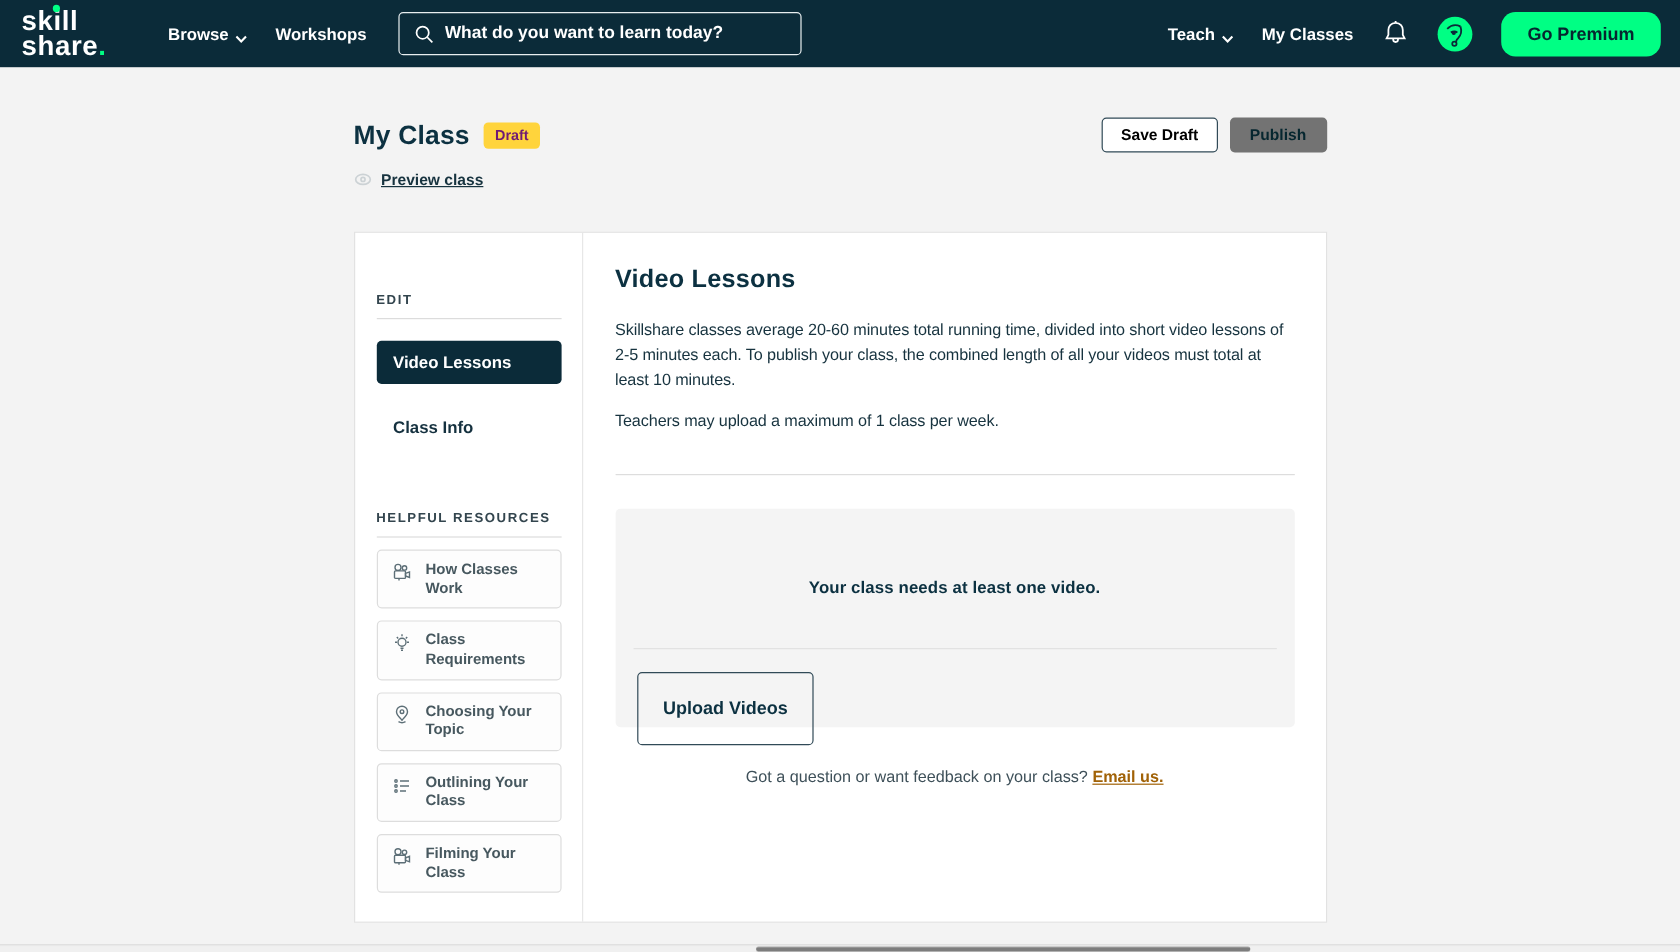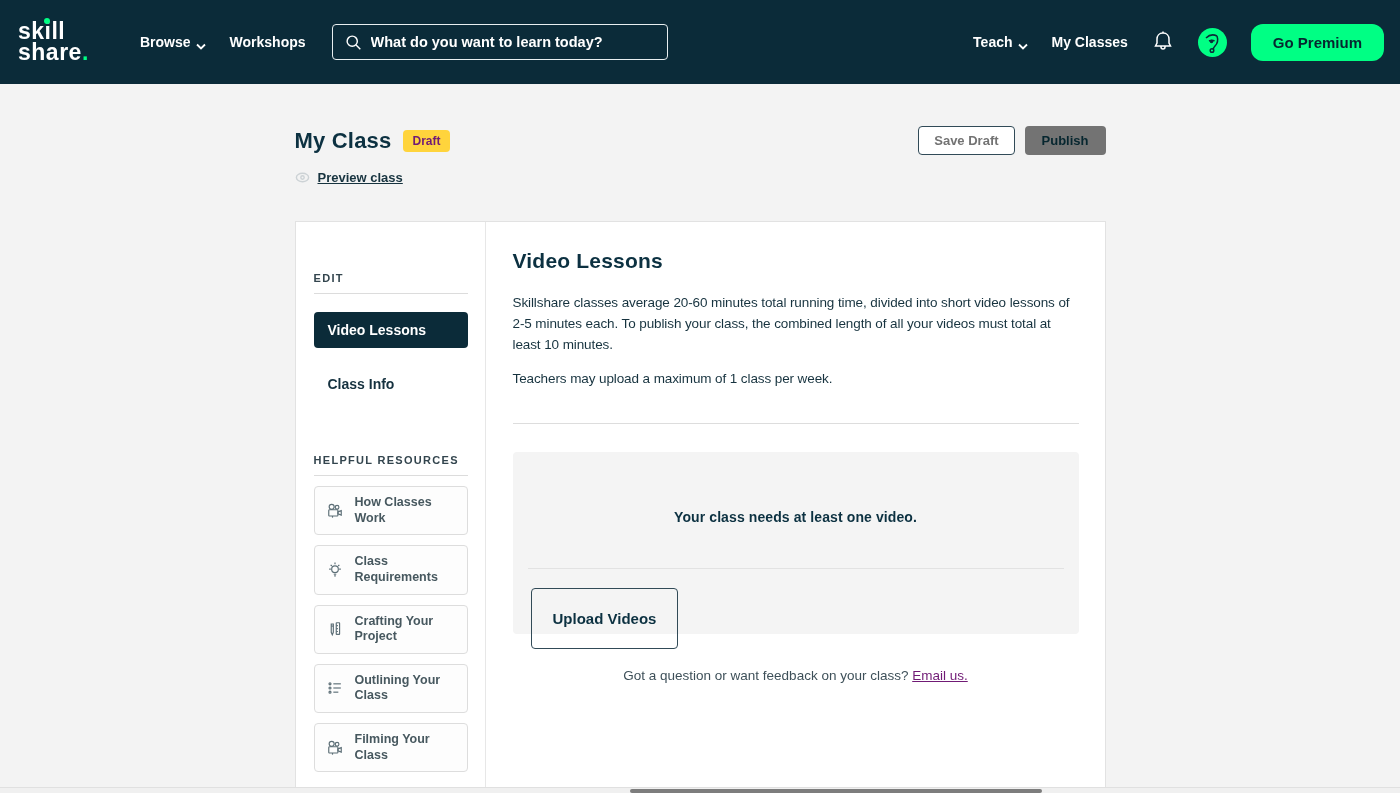--- a/index.html
+++ b/index.html
@@ -1,20 +1,20 @@
 <!DOCTYPE html>
 <html><head>
 <meta charset="utf-8">
 <style>
   * { margin:0; padding:0; box-sizing:border-box; }
   html,body { width:1400px; height:793px; overflow:hidden; background:#f3f3f3;
     font-family:"Liberation Sans", sans-serif; color:#15313f; }
 
   
-  .topnav { position:relative; height:84px; background:#0b2b39; display:flex; align-items:center; padding:0 16px 0 18px; }
+  .topnav { position:relative; height:56px; background:#0b2b39; display:flex; align-items:center; padding:0 16px 0 18px; }
   .logo { position:relative; width:96px; line-height:0.92; cursor:pointer; margin-right:26px; }
   .logo-line { display:block; color:#ffffff; font-size:23px; font-weight:800; letter-spacing:0.5px; }
   .logo-dot-i { position:absolute; left:26px; top:-3px; width:6px; height:6px; border-radius:50%; background:#00ff84; }
   .logo-dot-end { color:#00ff84; }
   .nav-link { color:#ffffff; font-size:14px; font-weight:700; text-decoration:none; display:inline-flex; align-items:flex-end; gap:5px; cursor:pointer; }
   .nav-left { display:flex; align-items:center; gap:24px; margin-right:26px; }
   .chev { width:10px; height:7px; stroke:#ffffff; stroke-width:1.8; fill:none; }
   .search { display:flex; align-items:center; gap:9px; width:336px; height:36px; border:1px solid #e8eef0; border-radius:4px; padding:0 12px; }
   .search svg { width:17px; height:17px; stroke:#ffffff; stroke-width:1.7; fill:none; flex:0 0 auto; }
   .search input { background:transparent; border:none; outline:none; color:#14b8a6; font-size:14.5px; font-weight:600; width:100%; font-family:"Liberation Sans", sans-serif; }
@@ -25,49 +25,49 @@
   .avatar svg { width:29px; height:29px; stroke:#0b2b39; stroke-width:1.5; fill:none; }
   .btn-premium { background:#00ff84; color:#06262f; border:none; border-radius:12px; font-size:15px; font-weight:800; padding:10px 22px; cursor:pointer; font-family:"Liberation Sans", sans-serif; }
 
   
   .page { width:811px; margin:0 auto; }
   .page-header { margin-top:42px; display:flex; align-items:center; }
   .title-row { display:flex; align-items:center; gap:12px; }
   .page-title { font-size:22px; font-weight:700; color:#0c3141; letter-spacing:0.2px; }
   .badge { background:#ffd43c; color:#701a75; font-size:12px; font-weight:800; padding:4px 9px; border-radius:4px; }
   .header-actions { margin-left:auto; display:flex; gap:10px; }
-  .btn-outline { background:#ffffff; border:1.5px solid #314a57; border-radius:4px; color:#737373; font-size:13px; font-weight:800; padding:6px 15px; cursor:pointer; font-family:"Liberation Sans", sans-serif;text-align:right; }
+  .btn-outline { background:#ffffff; border:1.5px solid #314a57; border-radius:4px; color:#000000; font-size:13px; font-weight:800; padding:6px 15px; cursor:pointer; font-family:"Liberation Sans", sans-serif;text-align:right; }
   .btn-green { background:#737373; border:none; border-radius:4px; color:#06262f; font-size:13px; font-weight:800; padding:7px 17px; cursor:pointer; font-family:"Liberation Sans", sans-serif; }
   .preview-row { margin-top:15px; display:flex; align-items:center; gap:8px; }
   .preview-row svg { width:15px; height:11px; stroke:#ccd2d5; stroke-width:1.5; fill:none; }
   .preview-link { color:#17333f; font-size:13px; font-weight:600; text-decoration:underline; cursor:pointer; }
 
   
   .card { margin-top:36px; background:#ffffff; border:1px solid #e2e2e2; display:flex; min-height:576px; }
   .sidebar { width:190px; flex:0 0 190px; border-right:1px solid #e7e7e7; padding:50px 17px 20px 18px; }
   .side-heading { font-size:11px; font-weight:800; letter-spacing:1.3px; color:#33454e; }
   .side-rule { border:none; border-top:1px solid #dcdcdc; margin:9px 0 0; }
   .edit-item { font-size:14px; font-weight:600; color:#15313f; padding:10px 14px; border-radius:4px; margin-top:18px; cursor:pointer; }
   .edit-item.active { background:#0b2b39; color:#ffffff; margin-top:18px; }
   .resources-heading { margin-top:52px; }
-  .resource { display:flex; align-items:center; gap:10px; border:1px solid #ddd; border-radius:4px; background:#fdfdfd; padding:8px 10px; margin-top:10px; min-height:38px; cursor:pointer; }
+  .resource { display:flex; gap:10px; border:1px solid #ddd; border-radius:4px; background:#fdfdfd; padding:8px 10px; margin-top:10px; min-height:38px; cursor:pointer; }
   .resource svg { width:20px; height:20px; stroke:#5d6f77; stroke-width:1.4; fill:none; flex:0 0 auto; }
   .resource-label { font-size:12.5px; font-weight:600; color:#47585f; line-height:1.25; }
 
   
   .content { flex:1; padding:27px 26px 0 27px; }
   .content-title { font-size:21px; font-weight:800; color:#0c3141; margin-bottom:20px; letter-spacing:0.2px; }
   .content p { font-size:13.5px; line-height:1.55; color:#17333f; letter-spacing:-0.1px; margin-bottom:13px; }
   .content-divider { border:none; border-top:1px solid #ddd; margin-top:33px; }
   .upload-panel { margin-top:28px; background:#f4f4f4; border-radius:4px; height:182px; }
   .panel-message { text-align:center; font-size:14px; font-weight:800; color:#0c3141; padding-top:57px; letter-spacing:0.1px; }
   .panel-rule { border:none; border-top:1px solid #e2e2e2; margin:43px 15px 0; }
   .btn-upload { margin:19px 0 0 18px; background:transparent; border:1.5px solid #314a57; border-radius:4px; color:#0c3141; font-size:15px; font-weight:800; padding:21px 21px; cursor:pointer; font-family:"Liberation Sans", sans-serif; }
   .content-footer { margin-top:34px; text-align:center; font-size:13.5px; color:#3e5059; }
-  .content-footer a { color:#701a75; font-weight:400; text-decoration:underline; cursor:pointer; }
+  .content-footer a { color:#a16207; font-weight:700; text-decoration:underline; cursor:pointer; }
 
   
   .hscroll-track { position:fixed; left:0; bottom:0; width:1400px; height:6px; background:#f0f0f0; border-top:1px solid #e0e0e0; }
   .hscroll-thumb { position:absolute; left:630px; top:1px; width:412px; height:4px; background:#7d7d7d; border-radius:2px; cursor:grab; }
 </style>
 </head>
 <body>
 
 <header class="topnav">
   <div class="logo">
@@ -166,28 +166,25 @@
             <line x1="12" y1="3" x2="12" y2="5"></line>
             <line x1="5" y1="11" x2="7" y2="11"></line>
             <line x1="17" y1="11" x2="19" y2="11"></line>
             <line x1="6.8" y1="5.8" x2="8.2" y2="7.2"></line>
             <line x1="17.2" y1="5.8" x2="15.8" y2="7.2"></line>
           </svg>
         <span class="resource-label">Class Requirements</span>
       </div>
       <div class="resource">
         <svg viewBox="0 0 24 24">
-            <path d="M7.5 6 L10 6 L10 16 L8.75 19 L7.5 16 Z"></path>
-            <line x1="7.5" y1="8.5" x2="10" y2="8.5"></line>
-            <rect x="13.5" y="4.5" width="4" height="14" rx="0.5"></rect>
-            <line x1="13.5" y1="8" x2="15.5" y2="8"></line>
-            <line x1="13.5" y1="11.5" x2="15.5" y2="11.5"></line>
-            <line x1="13.5" y1="15" x2="15.5" y2="15"></line>
-          </svg>
-        <span class="resource-label">Crafting Your Project</span>
+            <path d="M12 3 a5.5 5.5 0 0 1 5.5 5.5 C17.5 12 14 14.5 12 17 C10 14.5 6.5 12 6.5 8.5 A5.5 5.5 0 0 1 12 3 Z"></path>
+            <circle cx="12" cy="8.5" r="1.8"></circle>
+            <path d="M8.5 18.5 Q12 20.5 15.5 18.5"></path>
+          </svg>
+        <span class="resource-label">Choosing Your Topic</span>
       </div>
       <div class="resource">
         <svg viewBox="0 0 24 24">
             <circle cx="6" cy="7" r="1.2"></circle>
             <line x1="10" y1="7" x2="19" y2="7"></line>
             <circle cx="6" cy="12" r="1.2"></circle>
             <line x1="10" y1="12" x2="19" y2="12"></line>
             <circle cx="6" cy="17" r="1.2"></circle>
             <line x1="10" y1="17" x2="16" y2="17"></line>
           </svg>

